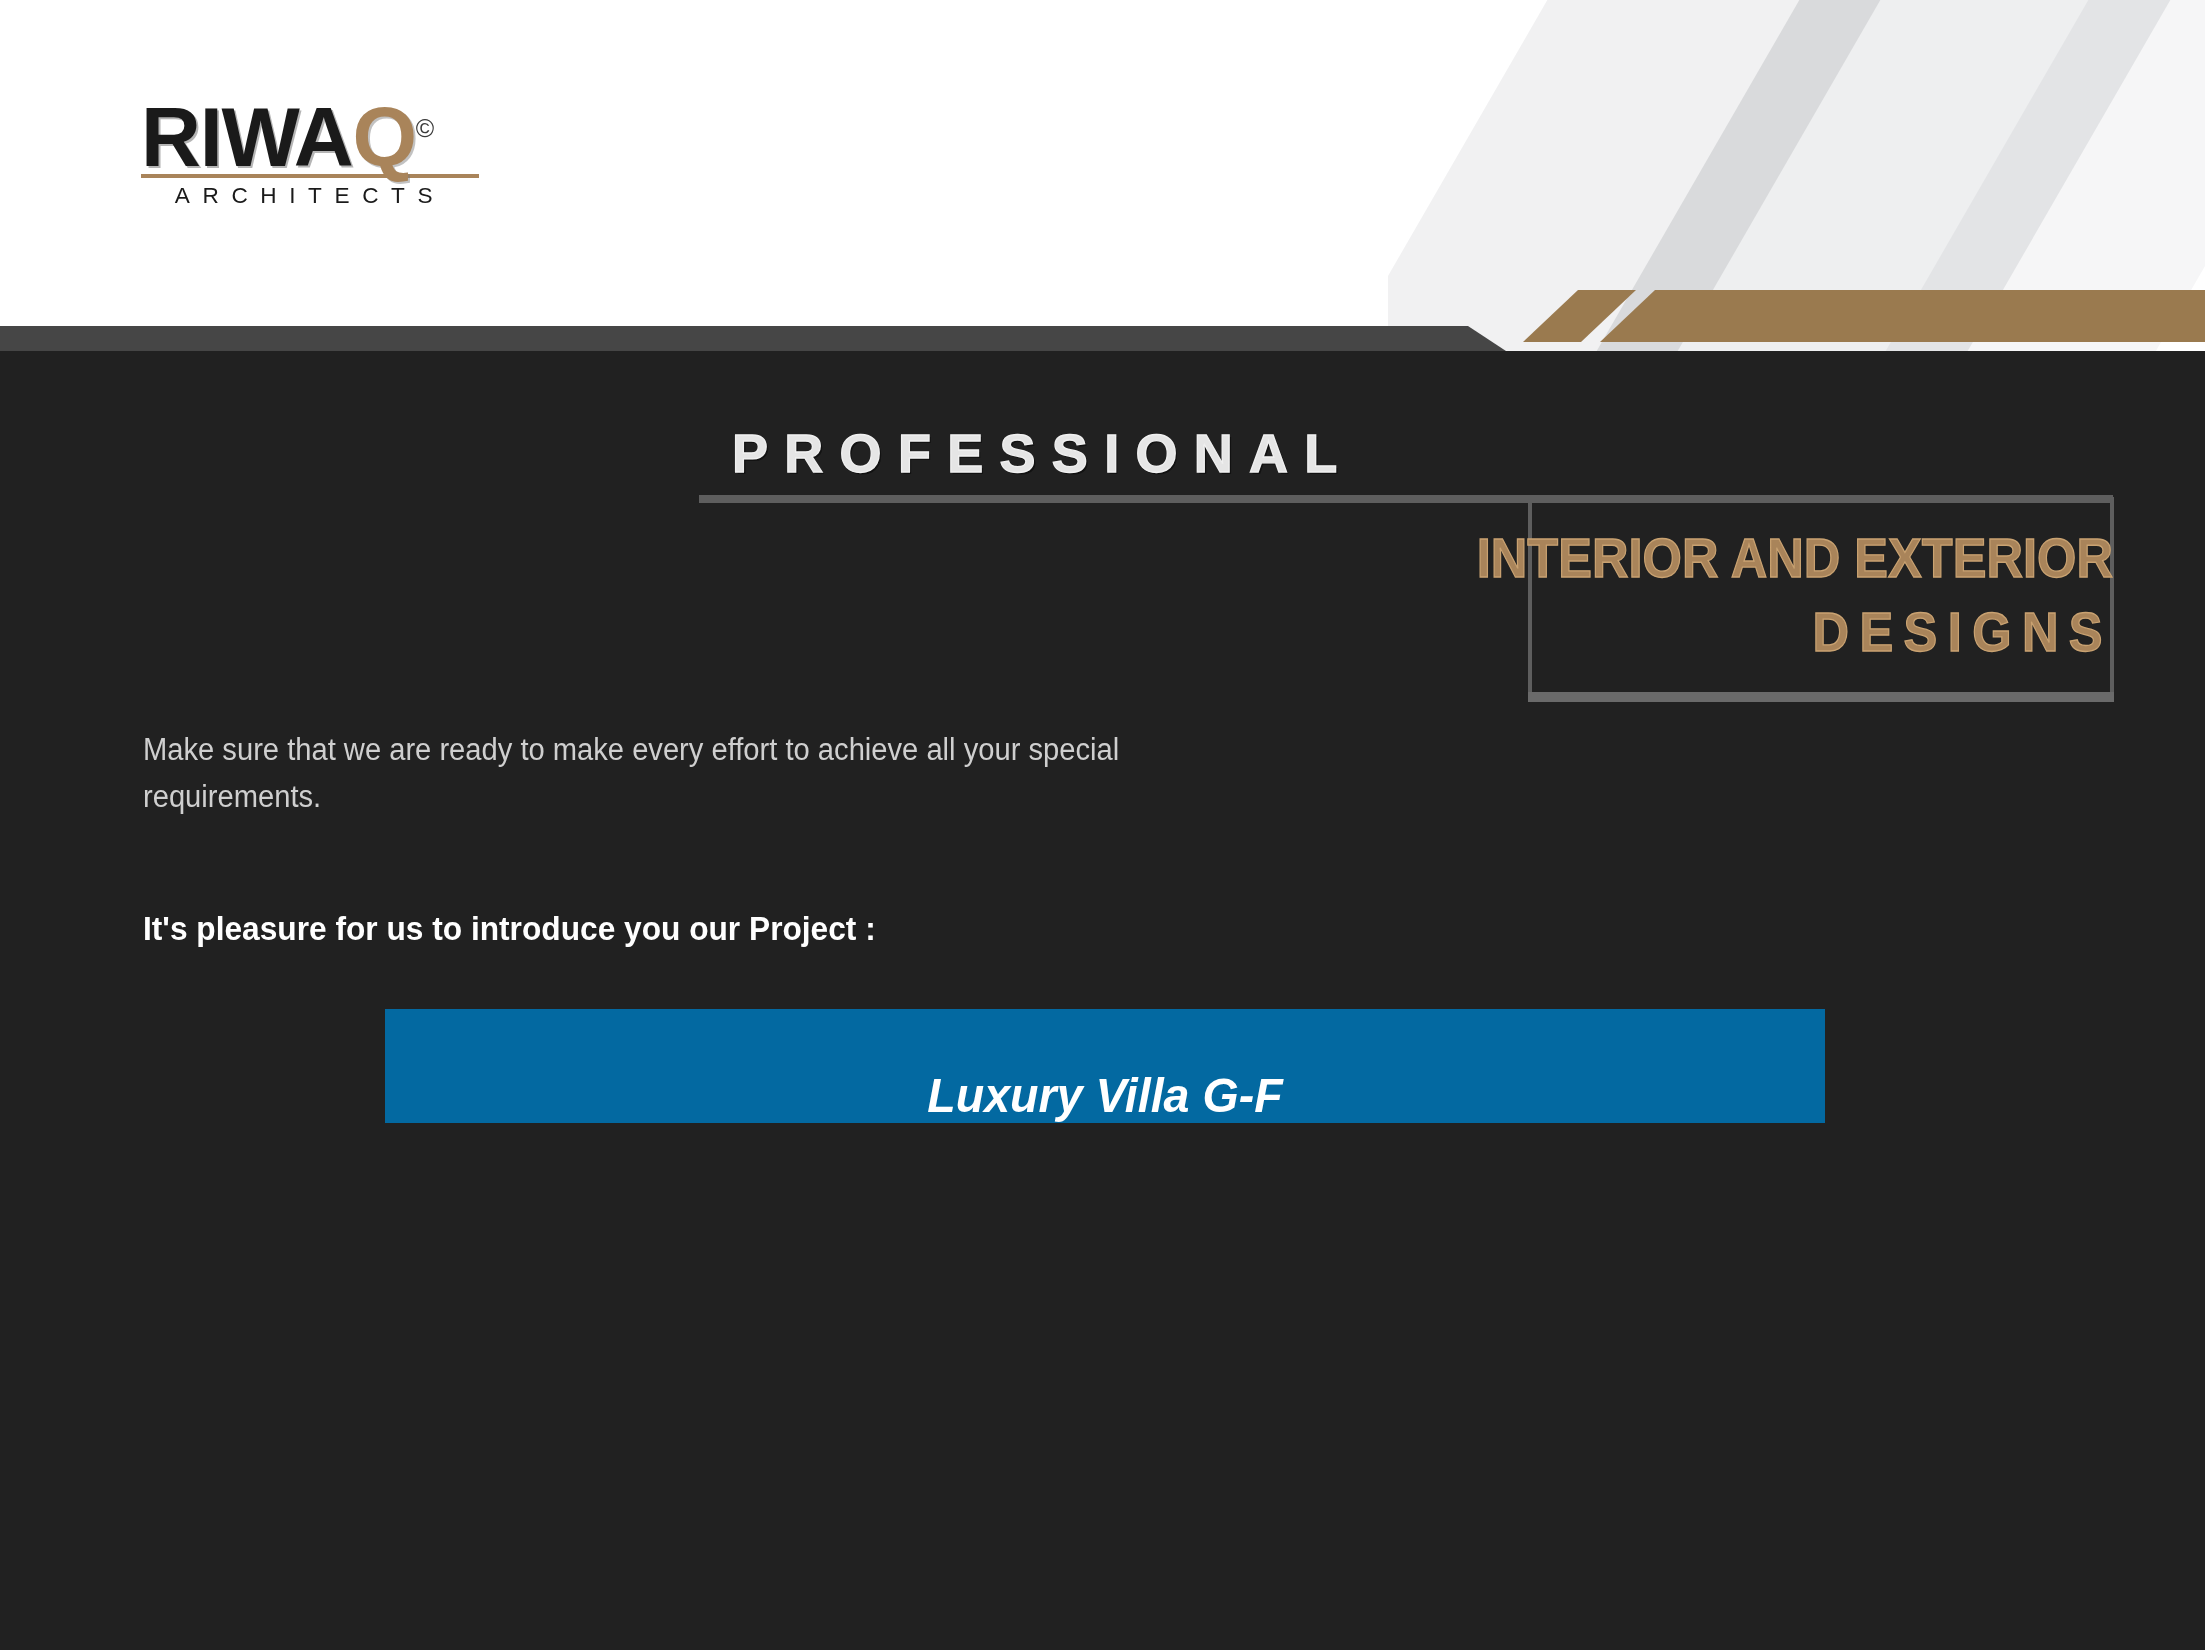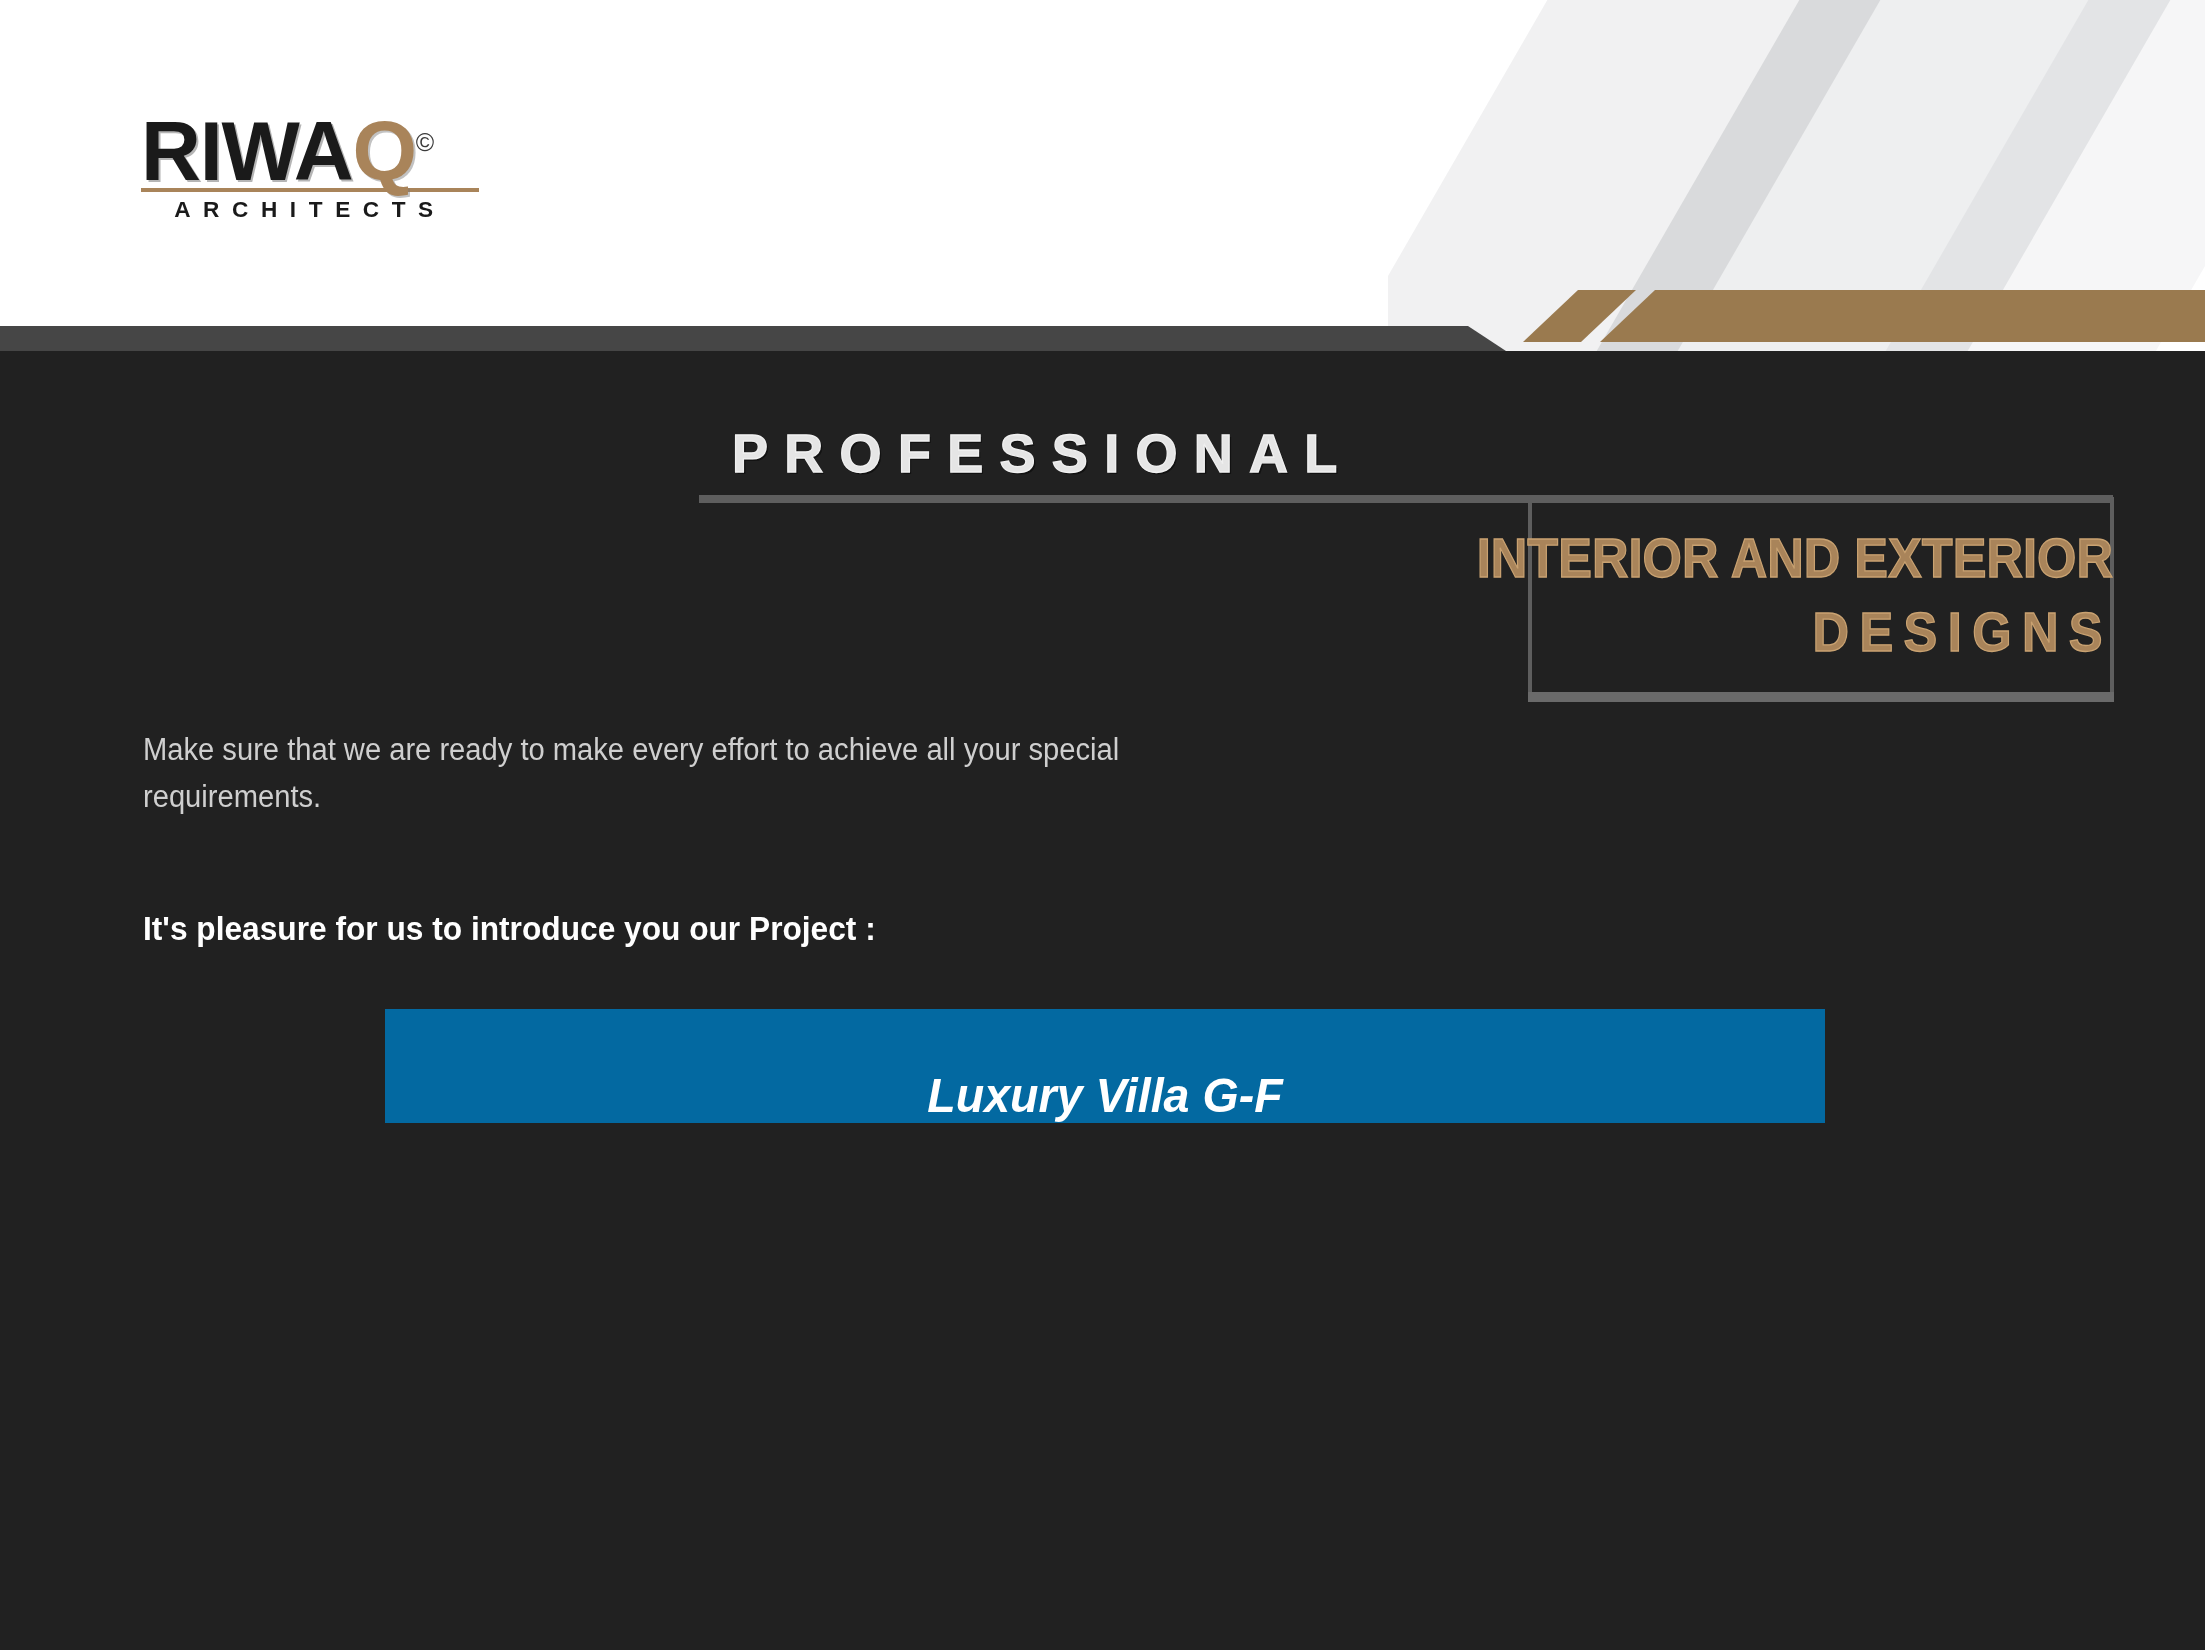--- a/index.html
+++ b/index.html
@@ -72,21 +72,21 @@
     width: 113px;
     height: 52px;
     background: #9a7a4f;
     clip-path: polygon(55px 0, 113px 0, 58px 52px, 0 52px);
   }
 
   
   .logo {
     position: absolute;
     left: 141px;
-    top: 110px;
+    top: 96px;
     width: 402px;
   }
   .logo-word {
     font-family: "Liberation Sans", sans-serif;
     font-weight: bold;
     font-size: 83px;
     letter-spacing: -1.3px;
     line-height: 1;
     color: #1a1a1a;
     position: relative;
@@ -107,21 +107,21 @@
     background: #a9845a;
     margin-top: -5px;
   }
   .logo-sub {
     margin-top: 5px;
     width: 338px;
     text-align: center;
     font-size: 22.6px;
     letter-spacing: 12.6px;
     color: #1a1a1a;
-    font-weight: 700;
+    font-weight: 400;
   }
 
   
   .body-dark {
     position: absolute;
     left: 0; top: 351px;
     width: 2205px;
     height: 1299px;
     background: #212121;
   }

